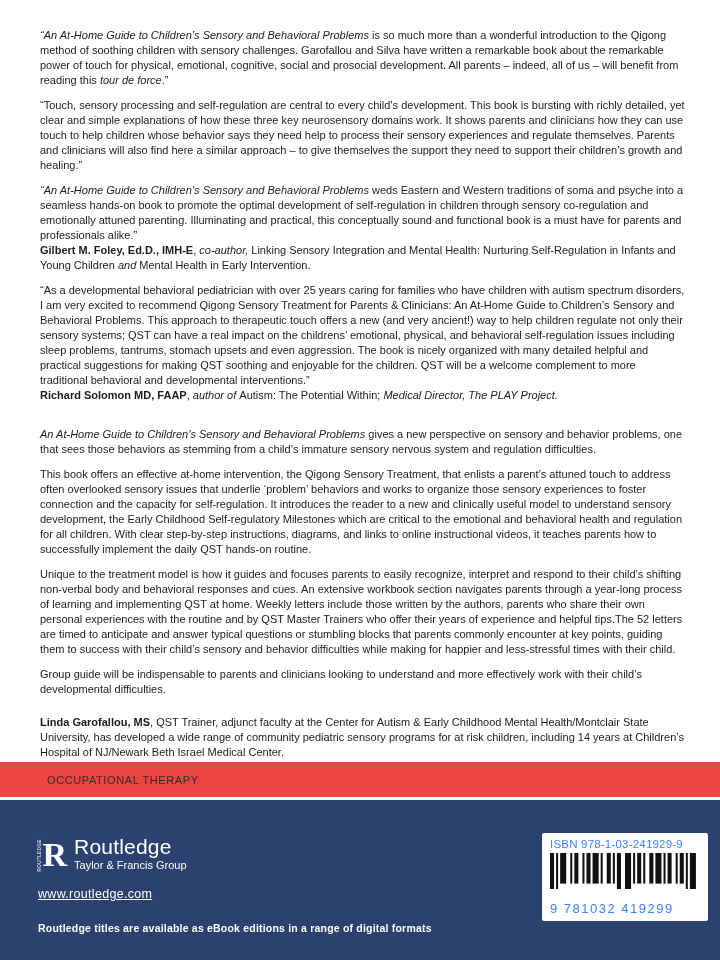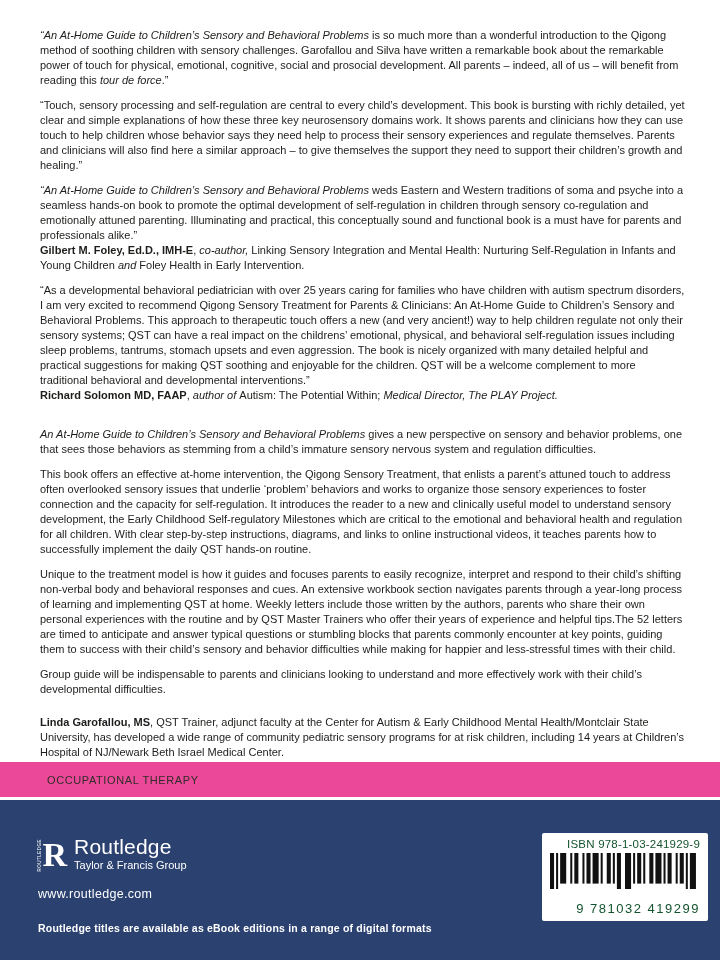--- a/index.html
+++ b/index.html
@@ -17,76 +17,76 @@
   .review { margin-bottom:10px; }
   .quote-text, .attribution { display:block; }
   .i { font-style:italic; }
   .b { font-weight:bold; }
   .description { margin-top:24px; }
   .para { margin-bottom:10px; }
   .bios { margin-top:18px; }
   .bio { margin-bottom:10px; }
   .category-band {
     position:absolute; top:762px; left:0; width:720px; height:35px;
-    background:#ec4899; display:flex; align-items:center; padding-left:47px;
+    background:#ef4444; display:flex; align-items:center; padding-left:47px;
   }
   .category-label {
     font-size:11px; letter-spacing:0.6px; color:#2f2d28;
   }
   .footer {
     position:absolute; top:800px; left:0; width:720px; height:160px;
     background:#2b4170; color:#ffffff;
   }
   .informa-line {
     position:absolute; top:20px; right:14px; font-size:9px; color:#ffffff;margin-top:23px;
   }
   .isbn-box {
     position:absolute; top:33px; right:12px; width:166px;
-    background:#ffffff; color:#14532d; border-radius:2px;
-    padding:5px 8px 5px; text-align:right;
+    background:#ffffff; color:#3b82f6; border-radius:2px;
+    padding:5px 8px 5px; text-align:left;
   }
   .isbn-label { font-size:11.5px; letter-spacing:0.2px; white-space:nowrap; }
   .barcode { width:150px; height:36px; margin:3px auto 0; }
   .barcode-digits { font-size:13px; letter-spacing:1.5px; margin-top:12px; white-space:nowrap; }
   .logo-row {
     position:absolute; top:36px; left:38px; display:flex; align-items:flex-start; gap:7px;
   }
   .logo-mark { display:flex; align-items:stretch; height:38px; }
   .logo-vert {
     writing-mode:vertical-rl; transform:rotate(180deg);
     font-size:4.5px; letter-spacing:0.5px; color:#ffffff;
     display:inline-block; line-height:1; align-self:center;
   }
   .logo-r {
     font-family:"Liberation Serif", serif; font-weight:bold;
     font-size:34px; line-height:38px; color:#ffffff;
   }
   .logo-name { font-size:21px; line-height:22px; color:#ffffff; letter-spacing:0.2px; }
   .logo-tagline { font-size:11px; line-height:13px; color:#ffffff; margin-top:1px; }
-  .website { position:absolute; top:87px; left:38px; font-size:12.5px; letter-spacing:0.3px; }
+  .website { position:absolute; top:87px; left:38px; font-size:12.5px; letter-spacing:0.3px;text-decoration:underline; }
   .ebook-note { position:absolute; top:122px; left:38px; font-size:10.5px; font-weight:bold; letter-spacing:0.2px; }
 </style>
 </head>
 <body>
 
 <div class="page">
 
   <div class="content">
 
     <div class="review">
       <span class="quote-text"><span class="i">“An At-Home Guide to Children’s Sensory and Behavioral Problems</span><span> is so much more than a wonderful introduction to the Qigong method of soothing children with sensory challenges. Garofallou and Silva have written a remarkable book about the remarkable power of touch for physical, emotional, cognitive, social and prosocial development. All parents – indeed, all of us – will benefit from reading this </span><span class="i">tour de force</span><span>.”</span></span>
     </div>
 
     <div class="review">
       <span class="quote-text"><span>“Touch, sensory processing and self-regulation are central to every child’s development. This book is bursting with richly detailed, yet clear and simple explanations of how these three key neurosensory domains work. It shows parents and clinicians how they can use touch to help children whose behavior says they need help to process their sensory experiences and regulate themselves. Parents and clinicians will also find here a similar approach – to give themselves the support they need to support their children’s growth and healing.”</span></span>
     </div>
 
     <div class="review">
       <span class="quote-text"><span class="i">“An At-Home Guide to Children’s Sensory and Behavioral Problems</span><span> weds Eastern and Western traditions of soma and psyche into a seamless hands-on book to promote the optimal development of self-regulation in children through sensory co-regulation and emotionally attuned parenting. Illuminating and practical, this conceptually sound and functional book is a must have for parents and professionals alike.”</span></span>
-      <span class="attribution"><span class="b">Gilbert M. Foley, Ed.D., IMH-E</span><span>, </span><span class="i">co-author, </span><span>Linking Sensory Integration and Mental Health: Nurturing Self-Regulation in Infants and Young Children </span><span class="i">and</span><span> Foley Health in Early Intervention.</span></span>
+      <span class="attribution"><span class="b">Gilbert M. Foley, Ed.D., IMH-E</span><span>, </span><span class="i">co-author, </span><span>Linking Sensory Integration and Mental Health: Nurturing Self-Regulation in Infants and Young Children </span><span class="i">and</span><span> Mental Health in Early Intervention.</span></span>
     </div>
 
     <div class="review">
       <span class="quote-text"><span>“As a developmental behavioral pediatrician with over 25 years caring for families who have children with autism spectrum disorders, I am very excited to recommend Qigong Sensory Treatment for Parents &amp; Clinicians: An At-Home Guide to Children’s Sensory and Behavioral Problems. This approach to therapeutic touch offers a new (and very ancient!) way to help children regulate not only their sensory systems; QST can have a real impact on the childrens’ emotional, physical, and behavioral self-regulation issues including sleep problems, tantrums, stomach upsets and even aggression. The book is nicely organized with many detailed helpful and practical suggestions for making QST soothing and enjoyable for the children. QST will be a welcome complement to more traditional behavioral and developmental interventions.”</span></span>
       <span class="attribution"><span class="b">Richard Solomon MD, FAAP</span><span>, </span><span class="i">author of </span><span>Autism: The Potential Within; </span><span class="i">Medical Director, The PLAY Project.</span></span>
     </div>
 
     <div class="description">
       <p class="para"><span class="i">An At-Home Guide to Children’s Sensory and Behavioral Problems</span><span> gives a new perspective on sensory and behavior problems, one that sees those behaviors as stemming from a child’s immature sensory nervous system and regulation difficulties.</span></p>
       <p class="para">This book offers an effective at-home intervention, the Qigong Sensory Treatment, that enlists a parent’s attuned touch to address often overlooked sensory issues that underlie ‘problem’ behaviors and works to organize those sensory experiences to foster connection and the capacity for self-regulation. It introduces the reader to a new and clinically useful model to understand sensory development, the Early Childhood Self-regulatory Milestones which are critical to the emotional and behavioral health and regulation for all children. With clear step-by-step instructions, diagrams, and links to online instructional videos, it teaches parents how to successfully implement the daily QST hands-on routine.</p>

